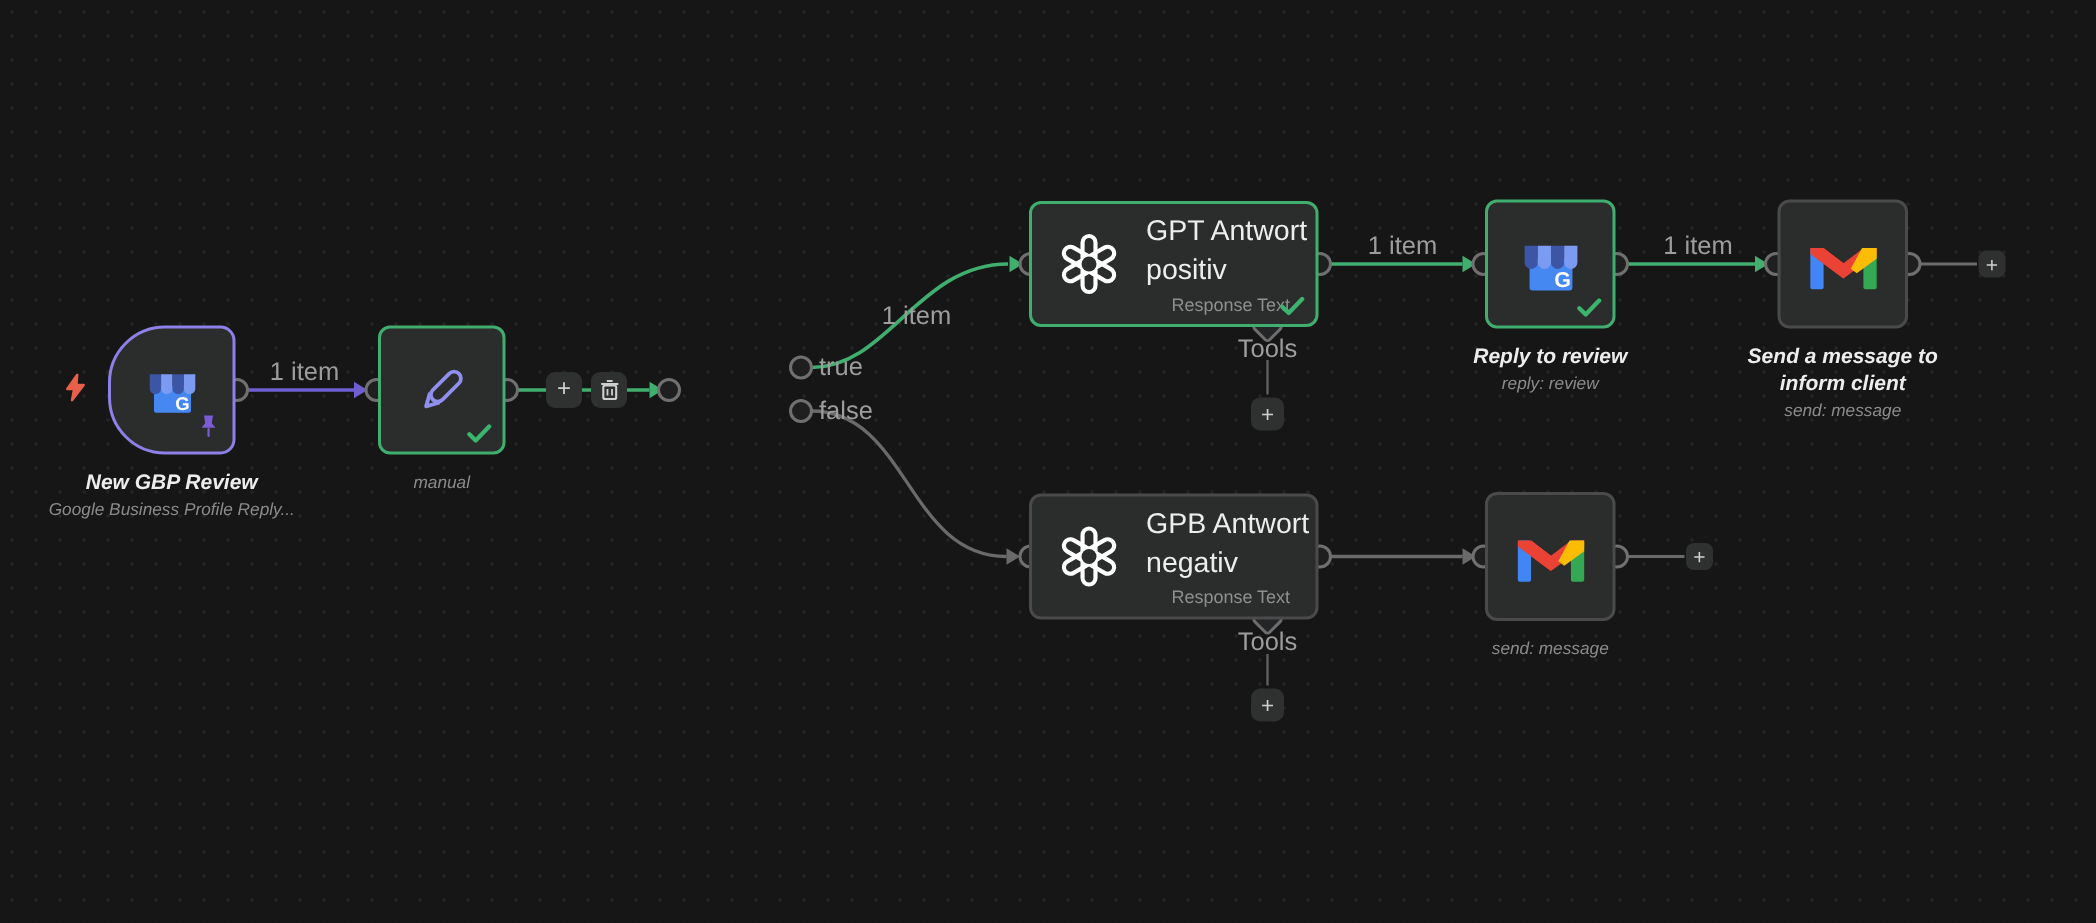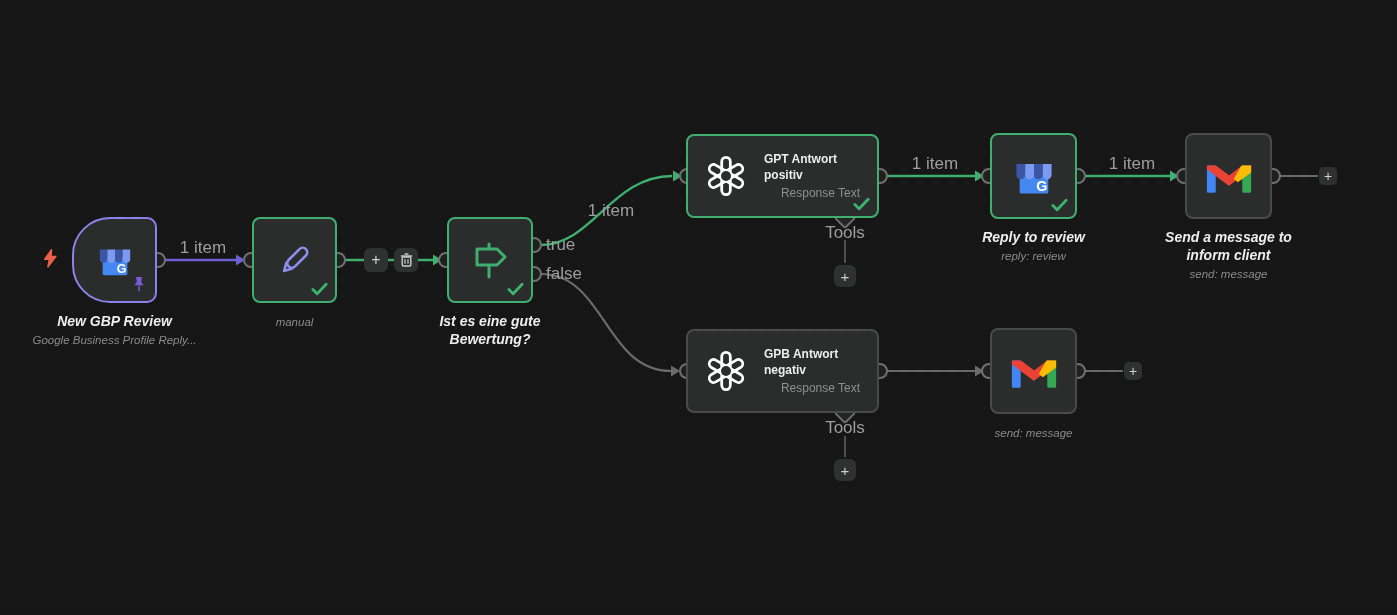--- a/index.html
+++ b/index.html
@@ -16,21 +16,21 @@
     position:absolute;left:0;top:0;width:100%;height:100%;
     background:#2b2c2c;border:2px solid #4a4a4a;border-radius:8px;
     box-sizing:border-box;display:flex;align-items:center;justify-content:center;
   }
   .node.success{border-color:#3fae6e;}
   .node.pinned{border-color:#8d80e8;border-radius:38px 10px 10px 38px;}
   .node .check{position:absolute;right:7px;bottom:5px;}
   .node .pin{position:absolute;right:9px;bottom:9px;}
   .node-wide{flex-direction:row;justify-content:flex-start;}
   .node-wide .ntext{margin-left:16px;width:118px;}
-  .node-wide .ntitle{color:#ededed;font-size:12px;font-weight:700;line-height:1.32;}
+  .node-wide .ntitle{color:#ededed;font-size:19px;font-weight:400;line-height:1.32;}
   .node-wide .nsub{color:#8f8f8f;font-size:12px;margin-top:3px;text-align:center;}
   .caption{
     position:absolute;top:calc(100% + 9px);left:50%;transform:translateX(-50%);
     text-align:center;
     font-style:italic;
   }
   .caption .title{color:#ededed;font-size:14px;font-weight:700;line-height:1.3;}
   .caption .subtitle{color:#8b8b8b;font-size:11.5px;margin-top:4px;}
   .conn-label{
     position:absolute;color:#9d9d9d;font-size:17px;white-space:nowrap;
@@ -175,34 +175,20 @@
   <div class="sq-btn b24" style="left:394px;top:248px">
     <svg width="13" height="14" viewBox="0 0 13 14">
       <rect x="2.2" y="4" width="8.6" height="9" rx="1.2" fill="none" stroke="#cfcfcf" stroke-width="1.4"></rect>
       <line x1="0.8" y1="3" x2="12.2" y2="3" stroke="#cfcfcf" stroke-width="1.4"></line>
       <line x1="4.6" y1="1" x2="8.4" y2="1" stroke="#cfcfcf" stroke-width="1.4"></line>
       <line x1="5" y1="6.3" x2="5" y2="10.7" stroke="#cfcfcf" stroke-width="1.2"></line>
       <line x1="8" y1="6.3" x2="8" y2="10.7" stroke="#cfcfcf" stroke-width="1.2"></line>
     </svg>
   </div>
 
-  <div class="node-wrap" style="left:447px;top:217px;width:86px;height:86px">
-    <div class="node success">
-      <svg width="42" height="42" viewBox="-21 -21 42 42">
-        <line x1="-1" y1="-16" x2="-1" y2="17" stroke="#3fae6e" stroke-width="3" stroke-linecap="round"></line>
-        <path d="M-13,-11 H7 L15,-3 L7,5 H-13 Z" fill="#2b2c2c" stroke="#3fae6e" stroke-width="3" stroke-linejoin="round"></path>
-      </svg>
-      <svg class="check" width="17" height="14" viewBox="0 0 18 14">
-        <polyline points="2,7.5 6.5,12 16,2" fill="none" stroke="#3cb46e" stroke-width="3" stroke-linecap="round" stroke-linejoin="round"></polyline>
-      </svg>
-    </div>
-    <div class="caption" style="width:150px">
-      <div class="title">Ist es eine gute Bewertung?</div>
-    </div>
-  </div>
 
   <div class="node-wrap" style="left:686px;top:134px;width:193px;height:84px">
     <div class="node node-wide success">
       <svg width="46" height="46" viewBox="-23 -23 46 46" style="margin-left:16px">
         <g fill="none" stroke="#ffffff" stroke-width="2.9">
           <rect x="-4.5" y="-19.5" width="9" height="24" rx="4.5"></rect>
           <rect x="-4.5" y="-19.5" width="9" height="24" rx="4.5" transform="rotate(60)"></rect>
           <rect x="-4.5" y="-19.5" width="9" height="24" rx="4.5" transform="rotate(120)"></rect>
           <rect x="-4.5" y="-19.5" width="9" height="24" rx="4.5" transform="rotate(180)"></rect>
           <rect x="-4.5" y="-19.5" width="9" height="24" rx="4.5" transform="rotate(240)"></rect>

